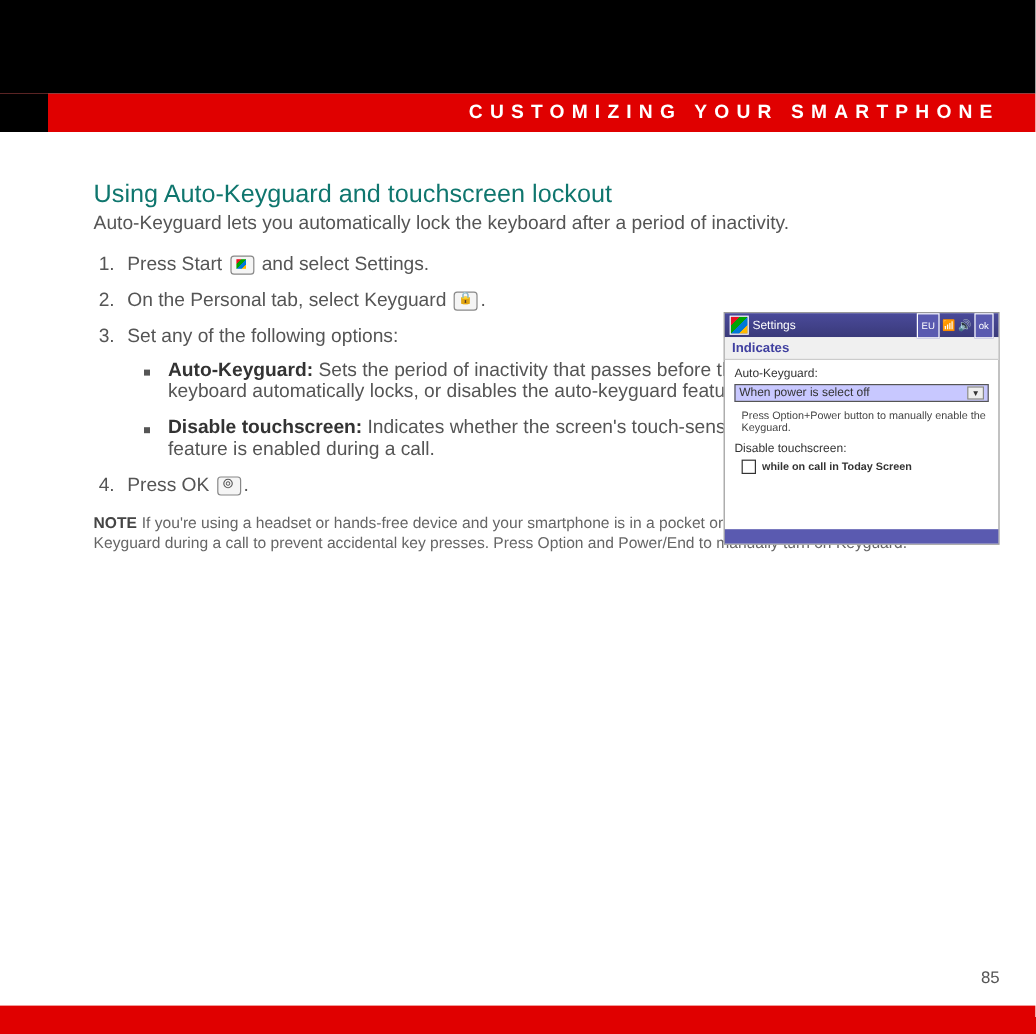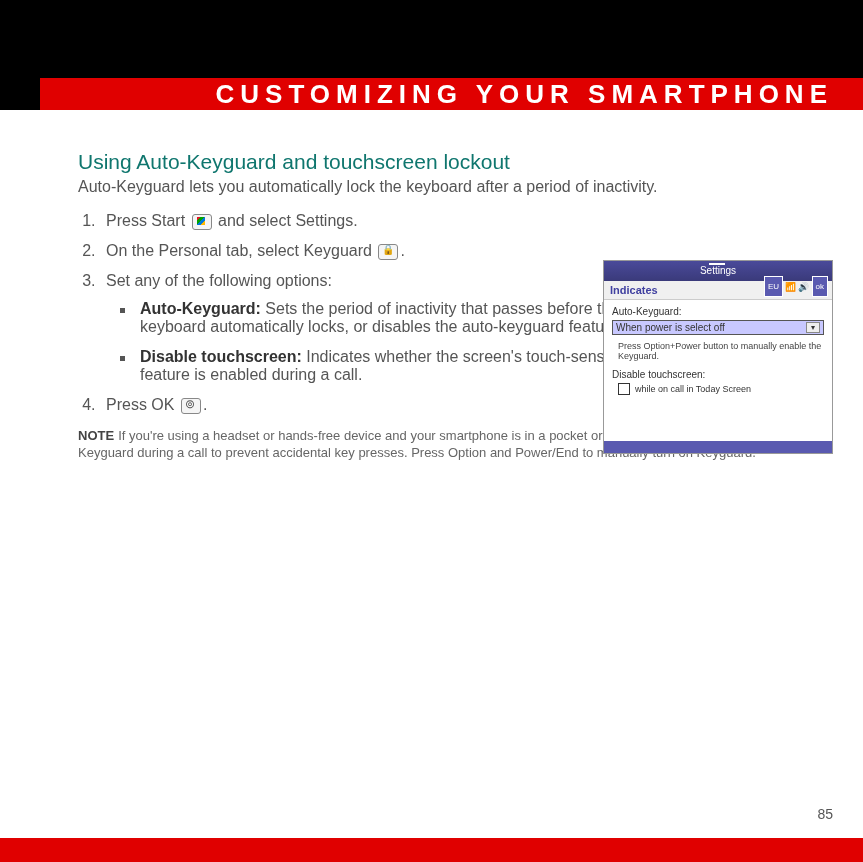--- a/index.html
+++ b/index.html
@@ -36,21 +36,21 @@
       height: 32px;
       background: #000;
     }
     .header-title {
       position: absolute;
       top: 78px;
       left: 0;
       width: 100%;
       height: 32px;
       color: #fff;
-      font-size: 26px;
+      font-size: 16px;
       font-weight: bold;
       letter-spacing: 6px;
       text-align: right;
       padding-right: 30px;
       box-sizing: border-box;
       line-height: 32px;
       font-stretch: condensed;
     }
     .content {
       position: absolute;
@@ -114,21 +114,20 @@
       font-size: 10px;
     }
     .screenshot .titlebar {
       background: linear-gradient(#4a4a9a, #3a3a7a);
       color: #fff;
       padding: 2px 4px;
       font-size: 10px;
       height: 16px;
       display: flex;
       align-items: center;
-      flex-direction: column;
     }
     .screenshot .titlebar .win-icon {
       display: inline-block;
       width: 14px;
       height: 14px;
       margin-right: 3px;
       background: linear-gradient(135deg, #e81123 0 25%, #00a300 25% 50%, #0078d7 50% 75%, #ffb900 75% 100%);
       border: 1px solid #fff;
     }
     .screenshot .titlebar .right-icons {
@@ -182,20 +181,21 @@
       font-size: 9px;
       color: #444;
       margin: 4px 0 8px 6px;
     }
     .screenshot .checkbox-row {
       display: flex;
       align-items: center;
       gap: 5px;
       margin-left: 6px;
       font-size: 9px;
+      font-weight: bold;
     }
     .screenshot .checkbox {
       width: 10px;
       height: 10px;
       border: 1px solid #333;
       background: #fff;
     }
     .screenshot .bottom-bar {
       position: absolute;
       bottom: 0;

